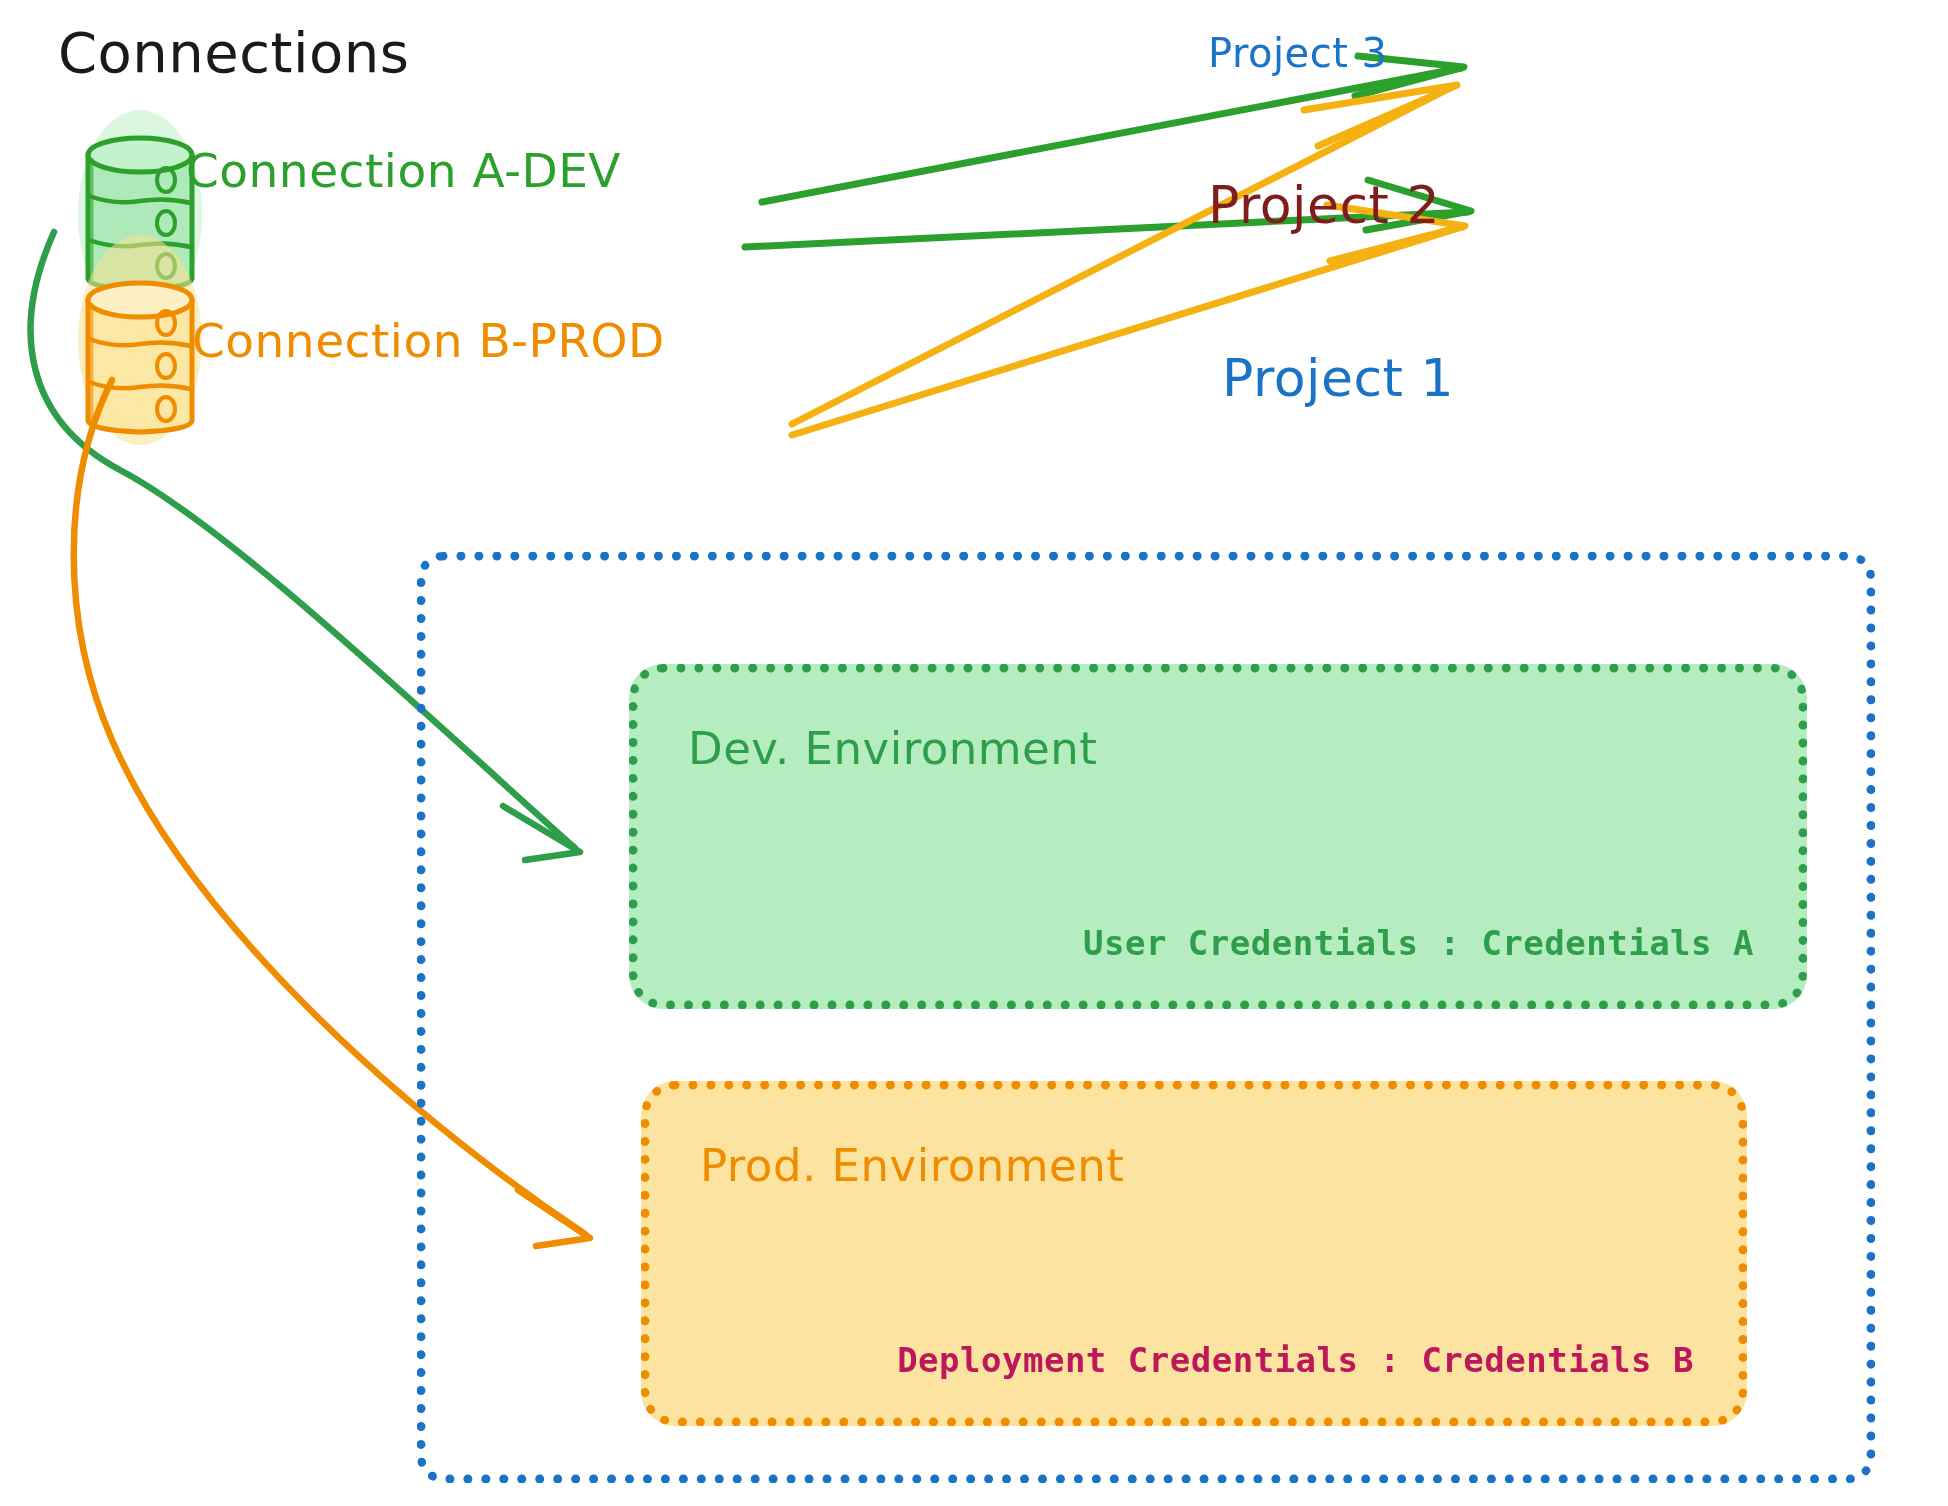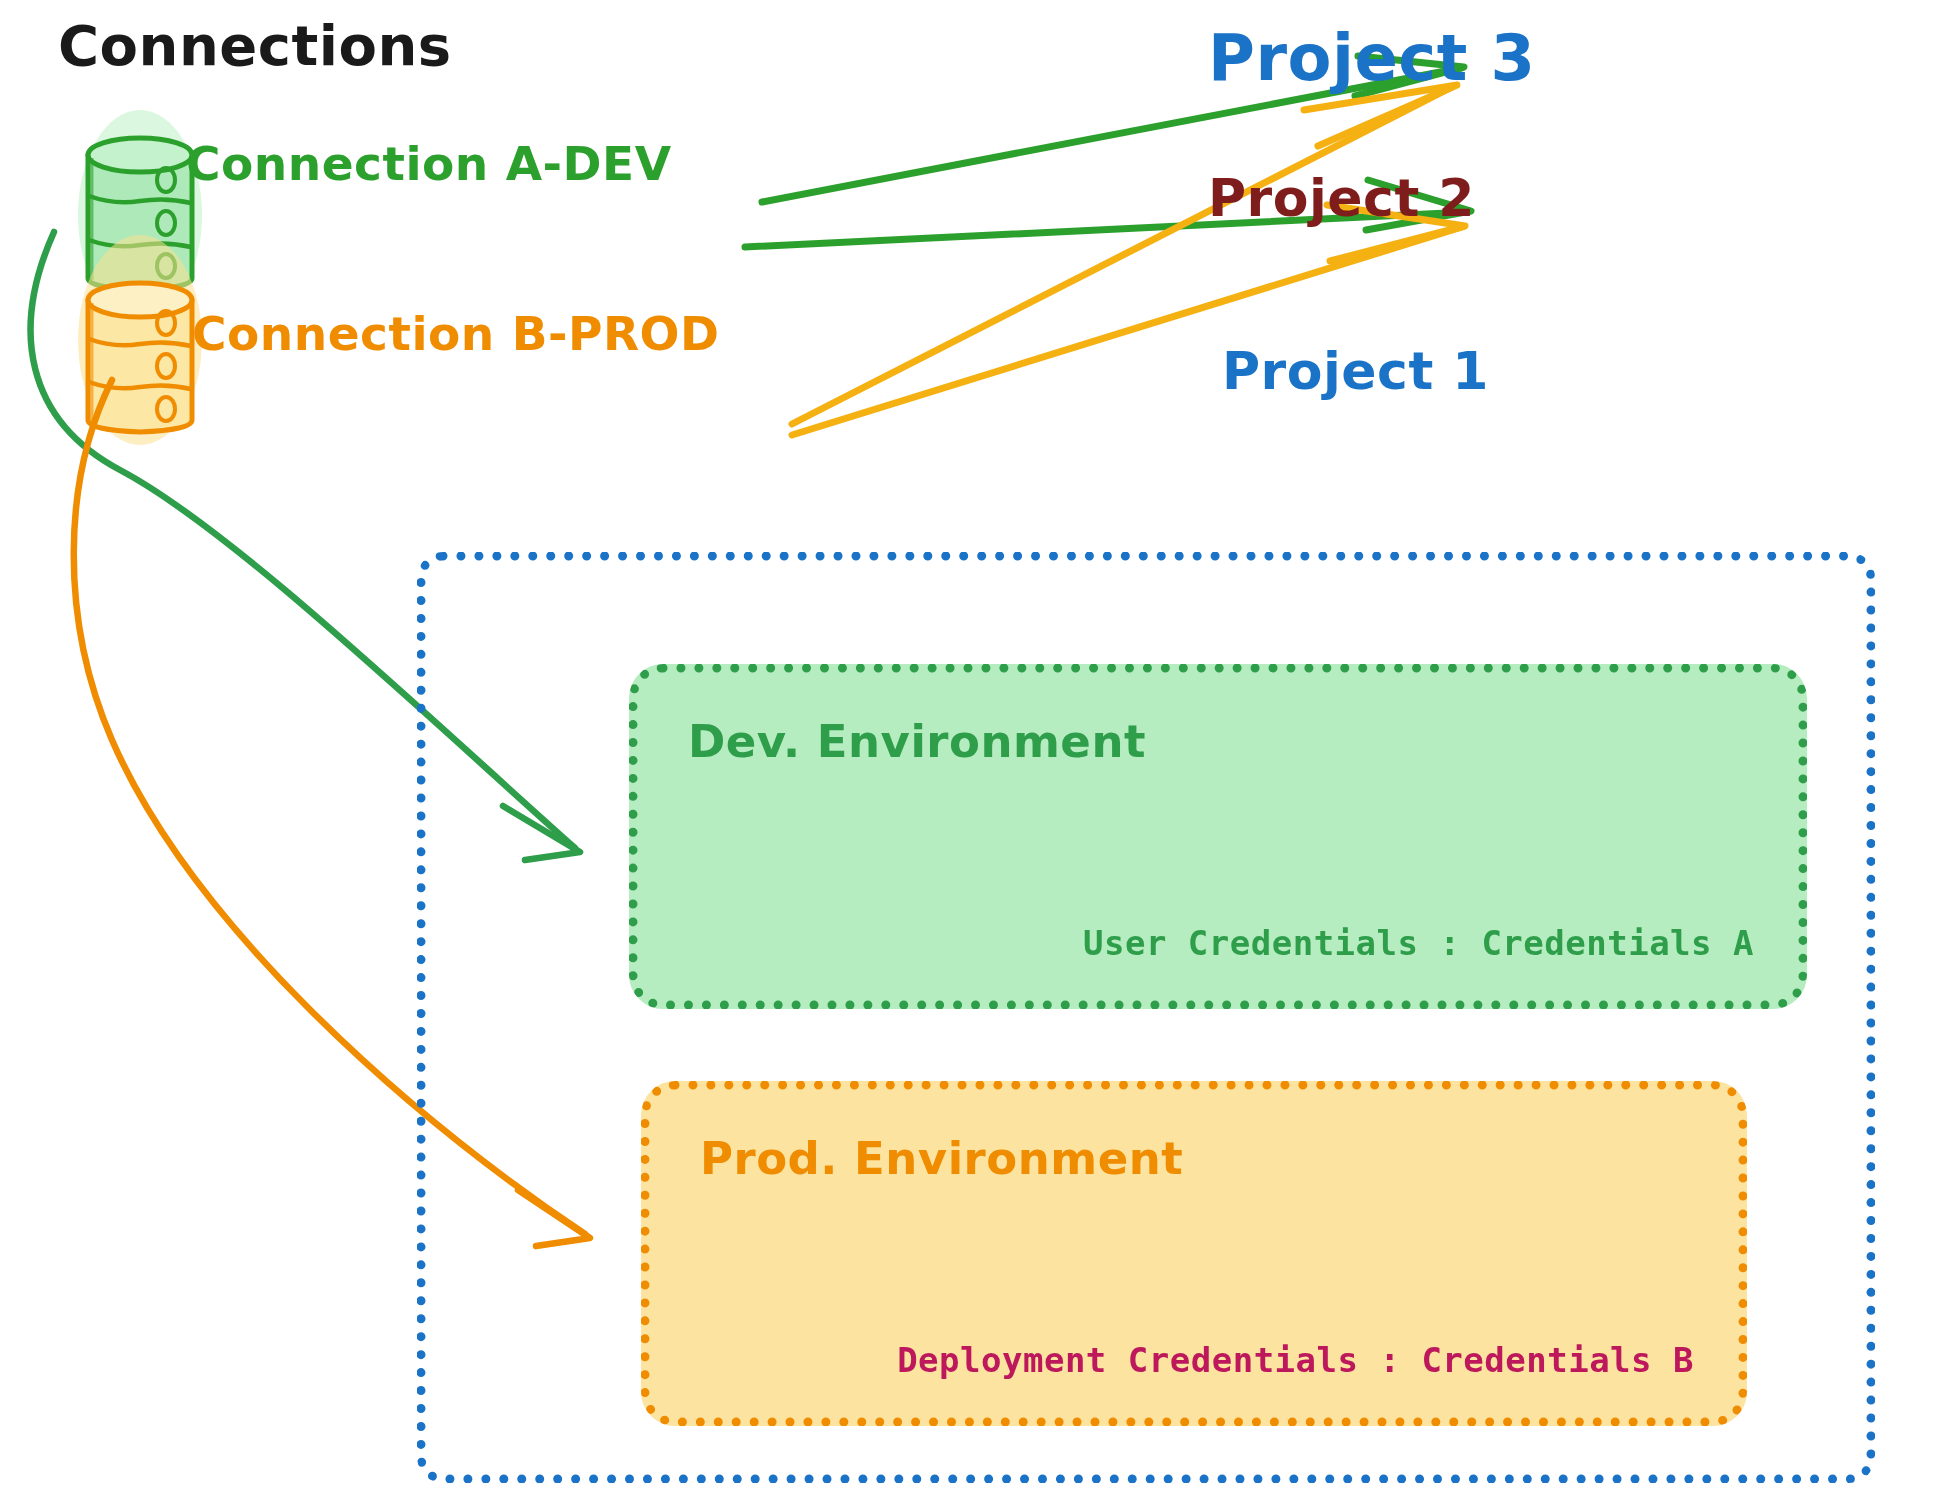--- a/index.html
+++ b/index.html
@@ -28,22 +28,23 @@
     height: 1506px;
   }
   .txt {
     position: absolute;
     white-space: nowrap;
     line-height: 1;
   }
   
   .hand {
     font-family: "DejaVu Sans", sans-serif;
-    font-weight: 700;
+    font-weight: 400;
     letter-spacing: 0.5px;
+    margin-top: 7px;
   }
   .mono {
     font-family: "DejaVu Sans Mono", monospace;
     font-weight: 700;
     letter-spacing: 0.5px;
   }
 
   #title-connections {
     left: 58px;
     top: 18px;
@@ -59,21 +60,21 @@
   }
   #label-conn-b {
     left: 192px;
     top: 310px;
     font-size: 47px;
     color: #f08c00;
   }
   #label-project-3 {
     left: 1208px;
     top: 26px;
-    font-size: 64px;
+    font-size: 40px;
     color: #1a73c7;
   }
   #label-project-2 {
     left: 1208px;
     top: 172px;
     font-size: 52px;
     color: #7f1d1d;
   }
   #label-project-1 {
     left: 1222px;

